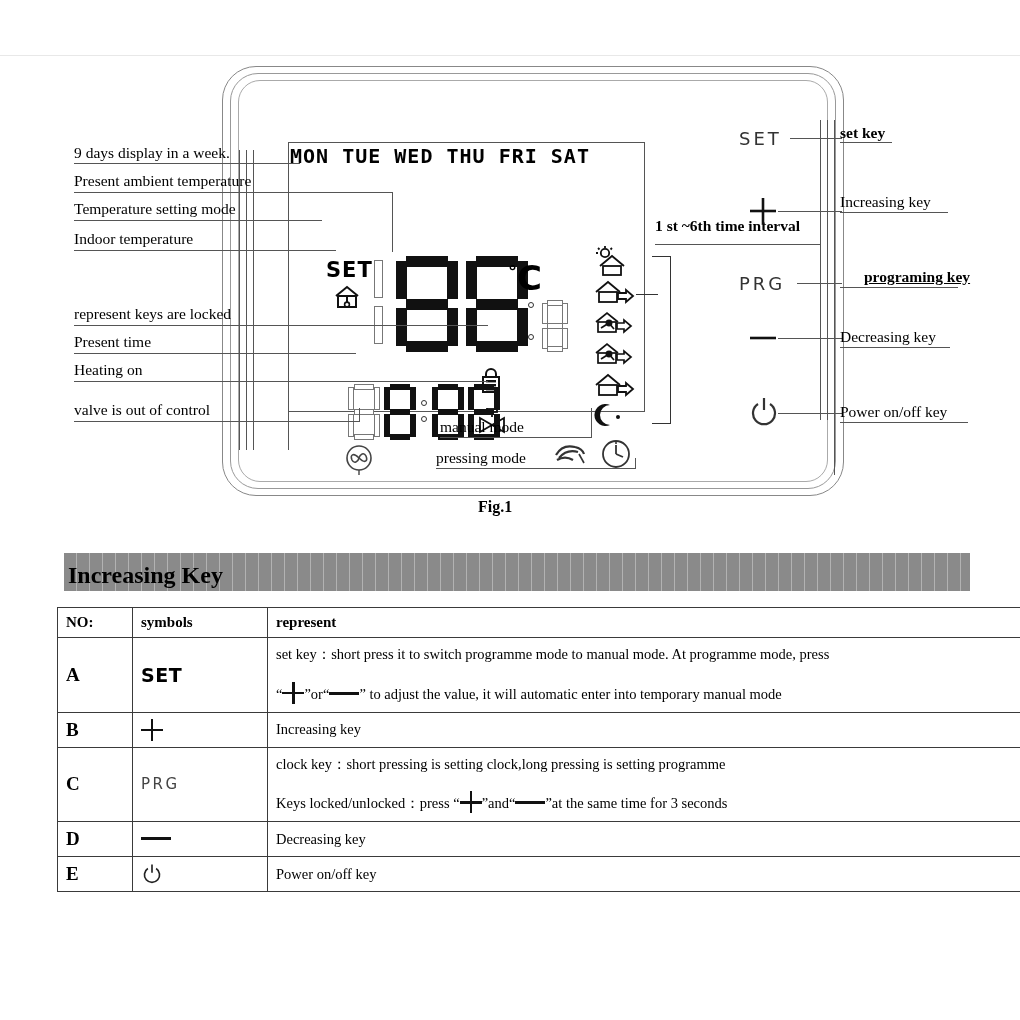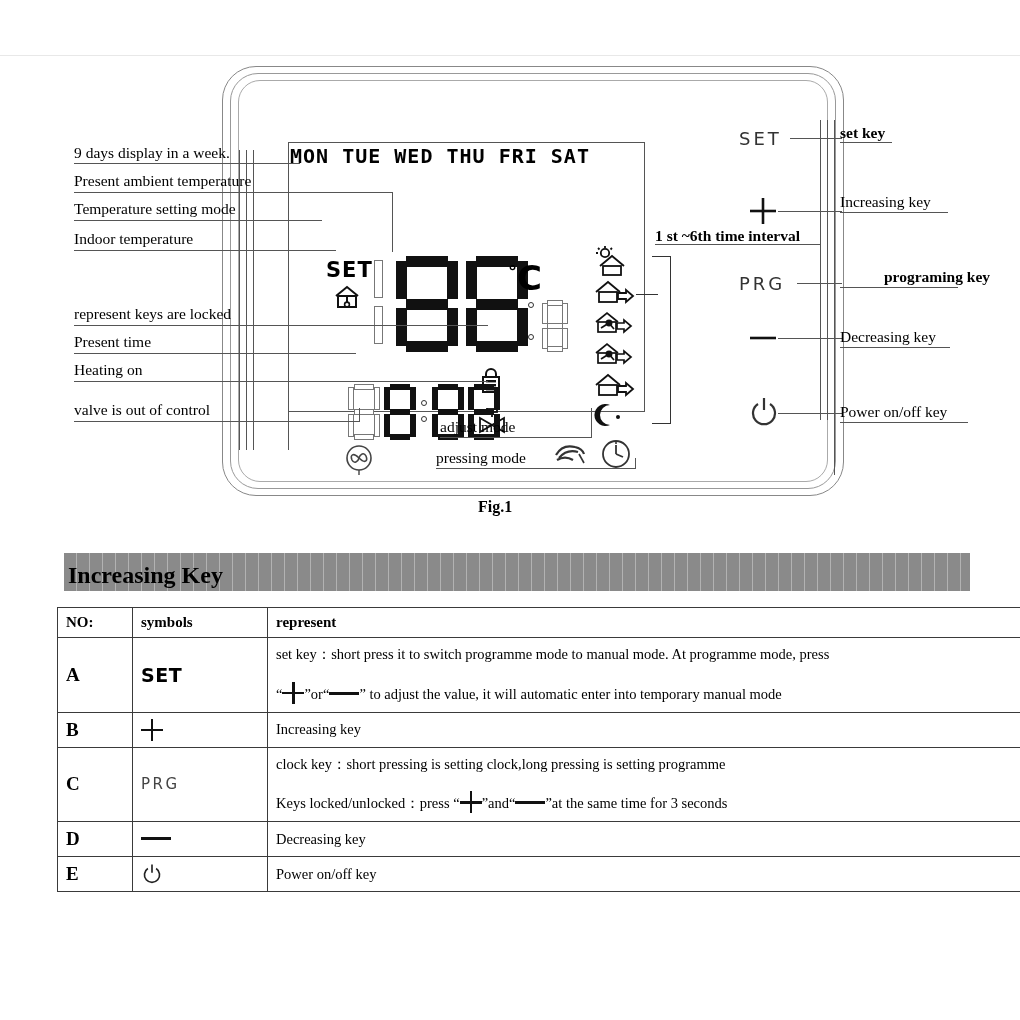--- a/index.html
+++ b/index.html
@@ -353,21 +353,21 @@
         </g>
       </svg>
       <svg class="ic" width="44" height="28" viewBox="0 0 44 28">
         <path d="M18 4 A11 11 0 1 0 18 24 A8.5 8.5 0 1 1 18 4 Z" fill="#111"></path>
         <circle cx="26" cy="16" r="2" fill="#111"></circle>
       </svg>
     </div>
 
     <div class="iv-bracket"></div>
     <div class="iv-lead"></div>
-    <div class="lbl bold" style="left:655px;top:167px;font-family:Liberation Serif, serif;">1 st ~6th time interval</div>
+    <div class="lbl bold" style="left:655px;top:157px;font-family:Liberation Serif, serif;">1 st ~6th time interval</div>
     <div class="lead" style="left:655px;top:184px;width:166px;"></div>
 
     <div class="vline" style="left:239px;top:90px;height:300px;"></div>
     <div class="vline" style="left:246px;top:90px;height:300px;"></div>
     <div class="vline" style="left:253px;top:90px;height:300px;"></div>
     <div class="vline" style="left:288px;top:105px;height:285px;"></div>
 
     <div class="lbl" style="left:74px;top:84px;">9 days display in a week.</div>
     <div class="lead" style="left:74px;top:103px;width:226px;"></div>
 
@@ -387,21 +387,21 @@
     <div class="lbl" style="left:74px;top:273px;">Present time</div>
     <div class="lead" style="left:74px;top:293px;width:282px;"></div>
 
     <div class="lbl" style="left:74px;top:301px;">Heating on</div>
     <div class="lead" style="left:74px;top:321px;width:414px;"></div>
 
     <div class="lbl" style="left:74px;top:341px;">valve is out of control</div>
     <div class="lead" style="left:74px;top:361px;width:286px;"></div>
     <div class="vline" style="left:359px;top:348px;height:14px;"></div>
 
-    <div class="lbl" style="left:440px;top:358px;">adjust mode</div>
+    <div class="lbl" style="left:440px;top:358px;">manual mode</div>
     <div class="lead" style="left:440px;top:377px;width:152px;"></div>
     <div class="vline" style="left:591px;top:348px;height:30px;"></div>
 
     <div class="lbl" style="left:436px;top:389px;">pressing mode</div>
     <div class="lead" style="left:436px;top:408px;width:200px;"></div>
     <div class="vline" style="left:635px;top:398px;height:10px;"></div>
 
     <div class="vline" style="left:820px;top:60px;height:300px;"></div>
     <div class="vline" style="left:827px;top:60px;height:300px;"></div>
     <div class="vline" style="left:834px;top:60px;height:355px;"></div>
@@ -414,21 +414,21 @@
     <svg style="position:absolute;left:748px;top:136px;" width="30" height="30" viewBox="0 0 30 30">
       <line x1="2" y1="15" x2="28" y2="15" stroke="#111" stroke-width="2.6"></line>
       <line x1="15" y1="2" x2="15" y2="28" stroke="#111" stroke-width="2.6"></line>
     </svg>
     <div class="lead" style="left:778px;top:151px;width:64px;"></div>
     <div class="lbl" style="left:840px;top:133px;">Increasing key</div>
     <div class="lead" style="left:840px;top:152px;width:108px;"></div>
 
     <div style="position:absolute;left:739px;top:213px;font-family:'DejaVu Sans',sans-serif;font-size:18px;letter-spacing:3px;color:#333;">PRG</div>
     <div class="lead" style="left:797px;top:223px;width:45px;"></div>
-    <div class="lbl bold" style="left:884px;top:208px;">programing key</div>
+    <div class="lbl bold" style="left:864px;top:208px;text-decoration:underline;">programing key</div>
     <div class="lead" style="left:840px;top:227px;width:118px;"></div>
 
     <svg style="position:absolute;left:748px;top:272px;" width="30" height="12" viewBox="0 0 30 12">
       <line x1="2" y1="6" x2="28" y2="6" stroke="#111" stroke-width="2.6"></line>
     </svg>
     <div class="lead" style="left:778px;top:278px;width:64px;"></div>
     <div class="lbl" style="left:840px;top:268px;">Decreasing key</div>
     <div class="lead" style="left:840px;top:287px;width:110px;"></div>
 
     <svg style="position:absolute;left:748px;top:336px;" width="32" height="32" viewBox="0 0 32 32">

